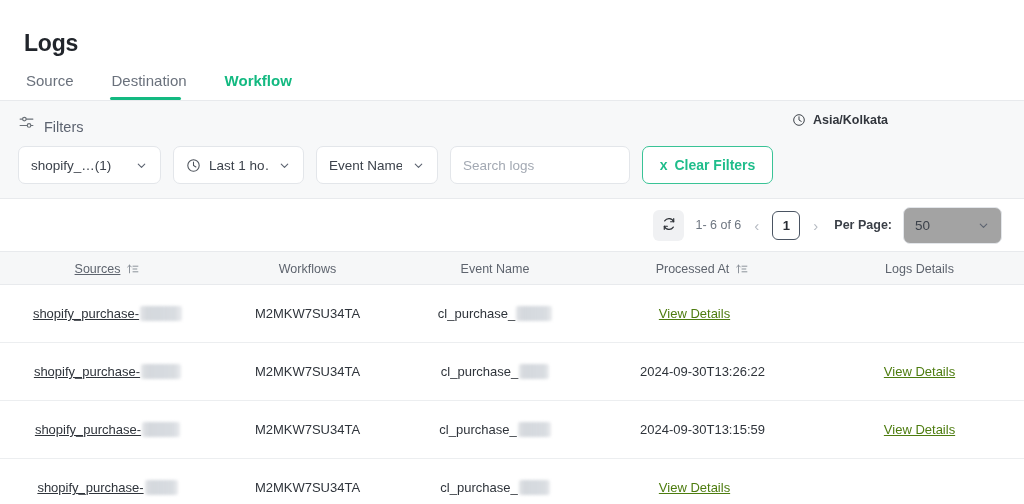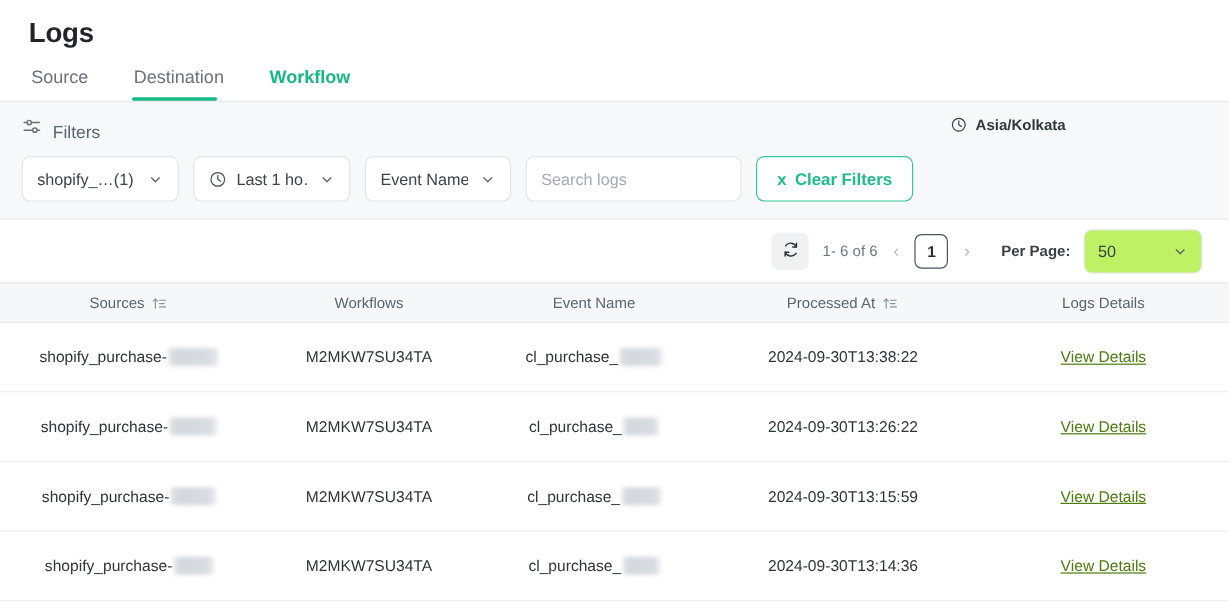--- a/index.html
+++ b/index.html
@@ -8,21 +8,21 @@
     background: #ffffff;
     font-family: "Liberation Sans", sans-serif;
     color: #2b2f36;
     overflow: hidden;
   }
 
   
   .page-head { padding: 14px 24px 0 24px; background: #ffffff; }
   .page-title {
     font-size: 23px; font-weight: bold; letter-spacing: -0.2px;
-    color: #21252b; line-height: 1.15;
+    color: #21252b; line-height: 1.15; margin-top: 16px;
   }
   .tabs { display: flex; gap: 34px; margin-top: 12px; position: relative; }
   .tab {
     font-size: 15px; color: #6a717c; padding: 4px 2px 11px 2px;
     cursor: pointer; white-space: nowrap;
   }
   .tab.active { color: #13b981; font-weight: bold; }
   .tab.active::after {
     content: ""; position: absolute; bottom: 0; height: 3px;
     background: #13b981; left: 0; width: 0;
@@ -50,21 +50,21 @@
   .filters-row { display: flex; align-items: center; gap: 12px; margin-top: 11px; }
   .ctrl {
     height: 38px; background: #ffffff; border: 1px solid #e3e6ea;
     border-radius: 7px; display: flex; align-items: center;
     padding: 0 12px; font-size: 13.5px; color: #3c424b;
     cursor: pointer; user-select: none;
   }
   .ctrl .txt { white-space: nowrap; overflow: hidden; }
   .ctrl .chev { margin-left: auto; padding-left: 10px; display: flex; }
   .w-sel1 { width: 131px; }
-  .w-sel2 { width: 131px; }
+  .w-sel2 { width: 143px; }
   .w-sel3 { width: 131px; }
   .w-sel4 { width: 122px; }
   .w-search { width: 180px; flex: 0 0 180px; }
   .search-input {
     width: 100%; height: 100%; border: none; outline: none;
     background: transparent; font-family: "Liberation Sans", sans-serif;
     font-size: 13.5px; color: #3c424b;
   }
   .search-input::placeholder { color: #a3a9b3; }
   .clear-btn {
@@ -92,25 +92,25 @@
     line-height: 1;
   }
   .page-box {
     min-width: 28px; height: 29px; border: 1px solid #4a5462; border-radius: 6px;
     display: flex; align-items: center; justify-content: center;
     font-size: 13px; font-weight: bold; color: #282c33; cursor: pointer;
     padding: 0 7px;
   }
   .perpage-label {
     font-size: 12.5px; font-weight: bold; color: #3a3f47;
-    white-space: nowrap; margin-left: 13px;
+    white-space: nowrap; margin-left: 3px;
   }
   .perpage-sel {
     width: 99px; height: 37px; border: 1px solid #e3e6ea; border-radius: 7px;
-    background: #bef264; display: flex; align-items: center;
+    background: #a3a3a3; display: flex; align-items: center;
     padding: 0 11px; font-size: 13.5px; color: #3c424b; cursor: pointer;
   }
   .perpage-sel .chev { margin-left: auto; display: flex; }
 
   
   .table { width: 100%; }
   .thead {
     background: #f6f7f8; border-top: 1px solid #e8eaed;
     border-bottom: 1px solid #e8eaed; height: 34px;
   }
@@ -120,21 +120,21 @@
     font-size: 12.5px; color: #5e646e; display: flex;
     align-items: center; justify-content: center; gap: 6px;
     white-space: nowrap;
   }
   .tbody .tr { height: 58px; border-bottom: 1px solid #eceef0; }
   .td {
     font-size: 13px; color: #2f343b; display: flex; align-items: center;
     justify-content: center; white-space: nowrap;
   }
   
-  .c1 { width: 215px; }
+  .c1 { width: 215px; text-decoration: underline; }
   .c2 { width: 185px; }
   .c3 { width: 190px; }
   .c4 { width: 225px; }
   .c5 { width: 209px; }
 
   .cell-inner { display: inline-flex; align-items: center; }
   .redact {
     display: inline-block; height: 15px; margin-left: 1px;
     border-radius: 2px; vertical-align: middle;
     background: linear-gradient(90deg,
@@ -309,23 +309,20 @@
         </div>
         <div class="td c2">
           <span>M2MKW7SU34TA</span>
         </div>
         <div class="td c3">
           <span class="cell-inner">
             <span>cl_purchase_</span>
             <span class="redact" style="width: 36px;"></span>
           </span>
         </div>
-        <div class="td c4">
-          <span>2024-09-30T13:38:22</span>
-        </div>
         <div class="td c5">
           <span class="view-link">View Details</span>
         </div>
       </div>
       <div class="tr">
         <div class="td c1">
           <span class="cell-inner">
             <span>shopify_purchase-</span>
             <span class="redact" style="width: 40px;"></span>
           </span>
@@ -378,21 +375,18 @@
         </div>
         <div class="td c2">
           <span>M2MKW7SU34TA</span>
         </div>
         <div class="td c3">
           <span class="cell-inner">
             <span>cl_purchase_</span>
             <span class="redact" style="width: 31px;"></span>
           </span>
         </div>
-        <div class="td c4">
-          <span>2024-09-30T13:14:36</span>
-        </div>
         <div class="td c5">
           <span class="view-link">View Details</span>
         </div>
       </div>
     </div>
 </div>
 
 </body></html>

